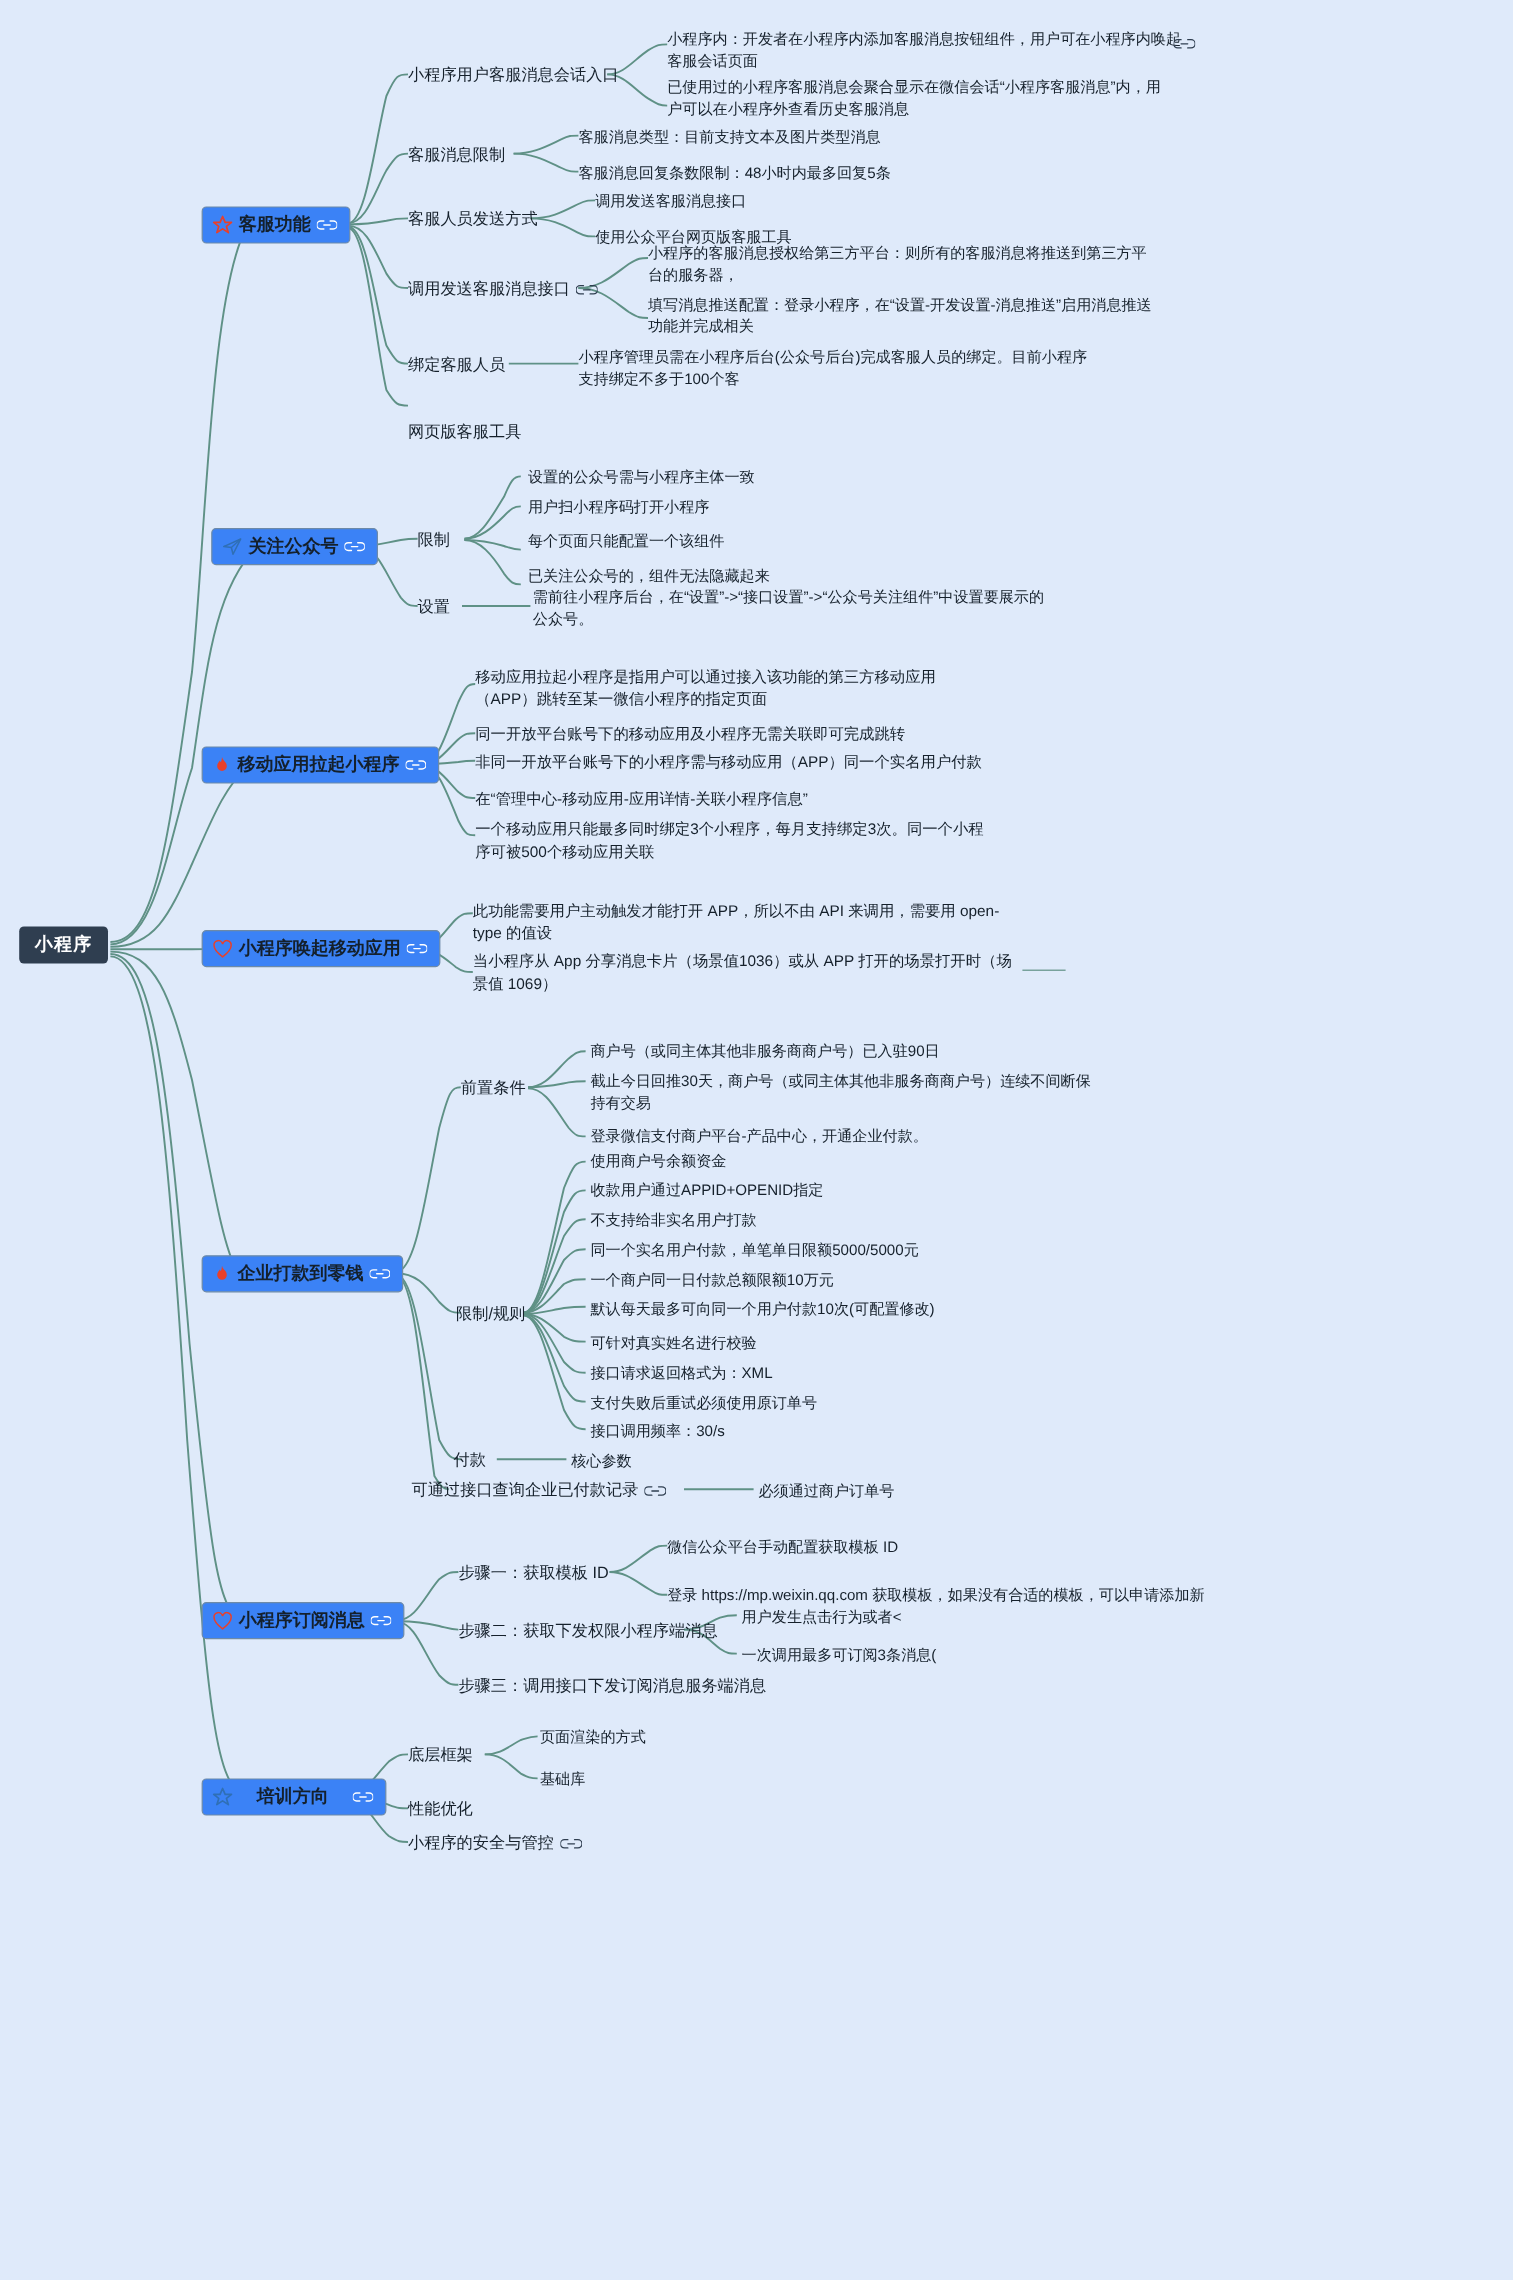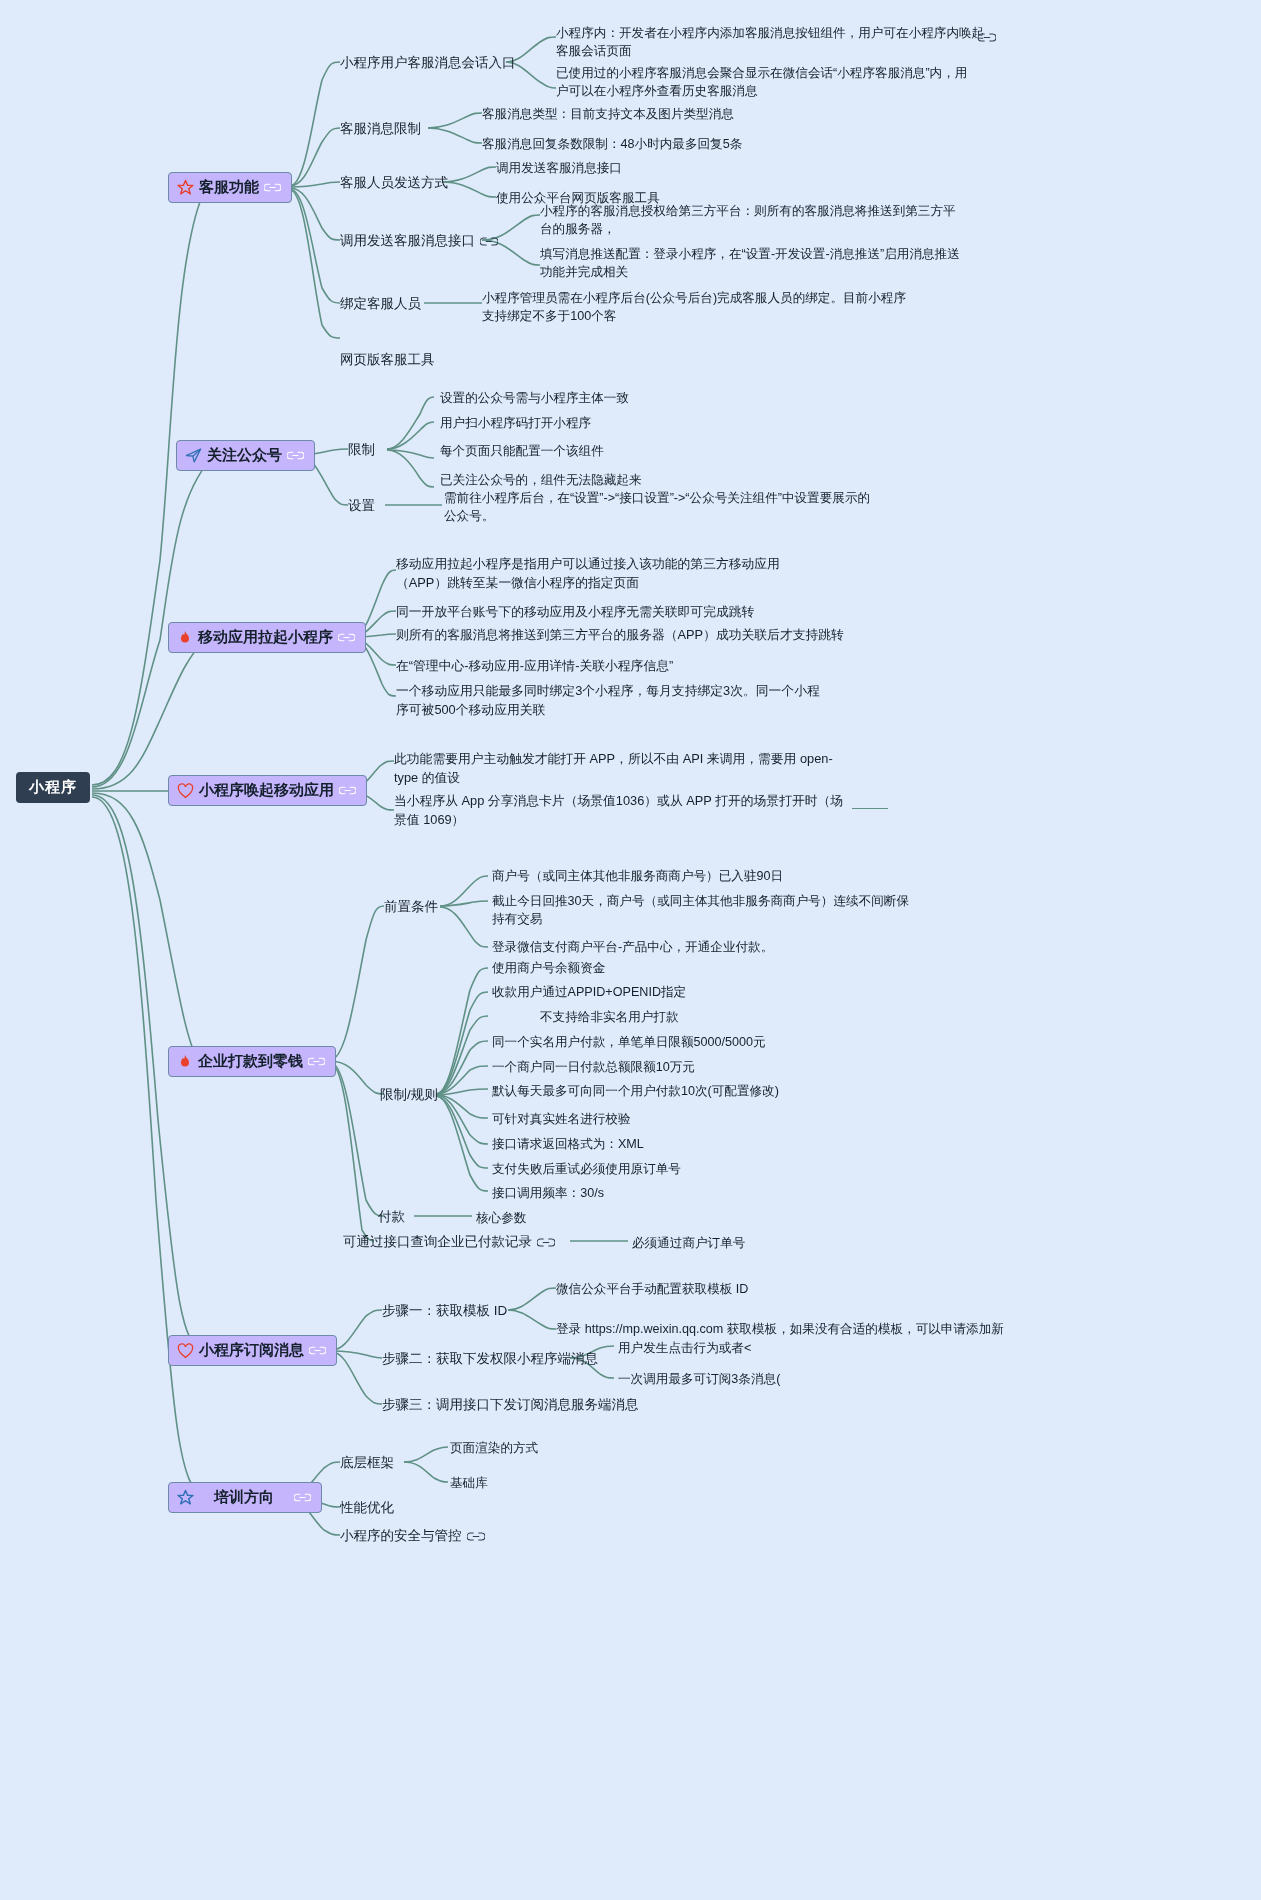--- a/index.html
+++ b/index.html
@@ -26,21 +26,21 @@
     border-radius: 4px;
     padding: 6px 13px;
     font-size: 15px;
     font-weight: 700;
     letter-spacing: 1px;
     white-space: nowrap;
   }
 
   
   .l1-node {
-    background: #c4b5fd;
+    background: #3b82f6;
     border: 1px solid #6d8aa8;
     border-radius: 4px;
     padding: 5px 10px 5px 8px;
     font-size: 15px;
     font-weight: 700;
     color: #14202c;
     white-space: nowrap;
     display: flex;
     align-items: center;
     gap: 5px;
@@ -303,21 +303,21 @@
         </svg>
     </span>
   </div>
   <div class="node l3-node" style="left:396px; top:555px; width:430px; font-size:12.8px;">
     <span class="txt">移动应用拉起小程序是指用户可以通过接入该功能的第三方移动应用（APP）跳转至某一微信小程序的指定页面</span>
   </div>
   <div class="node l3-node nowrapnode" style="left:396px; top:603px; font-size:12.8px;">
     <span class="txt">同一开放平台账号下的移动应用及小程序无需关联即可完成跳转</span>
   </div>
   <div class="node l3-node nowrapnode" style="left:396px; top:626px; font-size:12.8px;">
-    <span class="txt">则所有的客服消息将推送到第三方平台的服务器（APP）成功关联后才支持跳转</span>
+    <span class="txt">非同一开放平台账号下的小程序需与移动应用（APP）同一个实名用户付款</span>
   </div>
   <div class="node l3-node nowrapnode" style="left:396px; top:657px; font-size:12.8px;">
     <span class="txt">在“管理中心-移动应用-应用详情-关联小程序信息”</span>
   </div>
   <div class="node l3-node" style="left:396px; top:682px; width:430px; font-size:12.8px;">
     <span class="txt">一个移动应用只能最多同时绑定3个小程序，每月支持绑定3次。同一个小程序可被500个移动应用关联</span>
   </div>
 
   <div class="node l1-node" style="left:168px; top:775px;">
     <span class="ico heart-ico">
@@ -369,21 +369,21 @@
 
   <div class="node l2-node" style="left:380px; top:1086px;">
     <span>限制/规则</span>
   </div>
   <div class="node l3-node nowrapnode" style="left:492px; top:959px;">
     <span class="txt">使用商户号余额资金</span>
   </div>
   <div class="node l3-node nowrapnode" style="left:492px; top:983px;">
     <span class="txt">收款用户通过APPID+OPENID指定</span>
   </div>
-  <div class="node l3-node nowrapnode" style="left:492px; top:1008px;margin-left:48px;">
+  <div class="node l3-node nowrapnode" style="left:492px; top:1008px;">
     <span class="txt">不支持给非实名用户打款</span>
   </div>
   <div class="node l3-node nowrapnode" style="left:492px; top:1033px;">
     <span class="txt">同一个实名用户付款，单笔单日限额5000/5000元</span>
   </div>
   <div class="node l3-node nowrapnode" style="left:492px; top:1058px;">
     <span class="txt">一个商户同一日付款总额限额10万元</span>
   </div>
   <div class="node l3-node nowrapnode" style="left:492px; top:1082px;">
     <span class="txt">默认每天最多可向同一个用户付款10次(可配置修改)</span>

